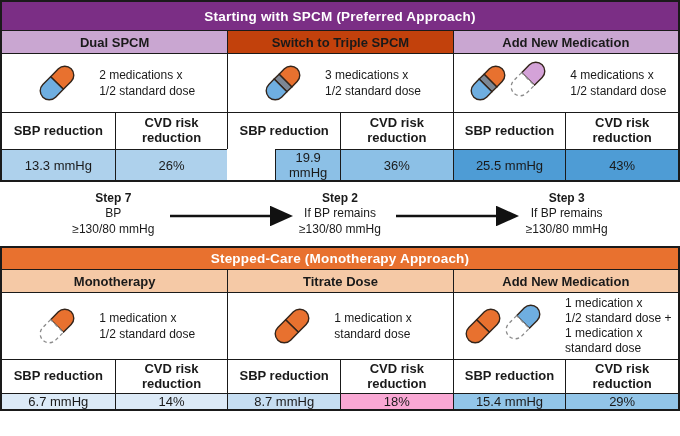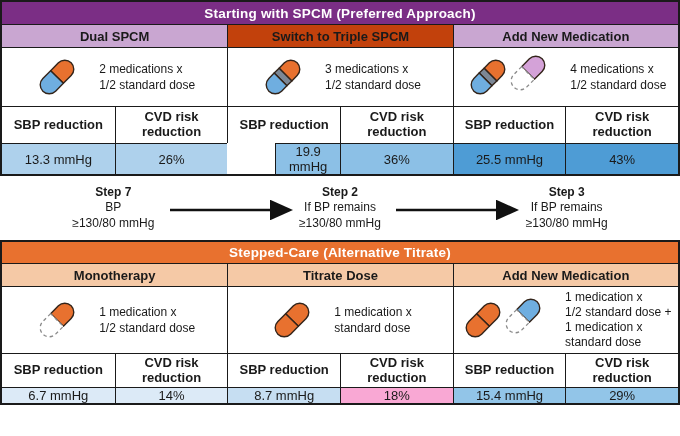--- a/index.html
+++ b/index.html
@@ -2,21 +2,21 @@
 <html><head>
 <meta charset="utf-8">
 <style>
   * { box-sizing: border-box; }
   body { margin: 0; background: #ffffff; font-family: "Liberation Sans", sans-serif; color: #1a1a1a; }
   .figure { width: 680px; height: 436px; display: flex; flex-direction: column; }
 
   .table { border: 2px solid #1a1a1a; display: flex; flex-direction: column; }
   .sec-title { display: flex; align-items: center; justify-content: center;
                font-weight: bold; font-size: 13.5px; color: #fff; letter-spacing: .2px; }
-  .top-table .sec-title { height: 22px; }
+  .top-table .sec-title { height: 28px; }
   .bottom-table .sec-title { height: 21px; }
 
   .row { display: grid; }
   .cols3 { grid-template-columns: repeat(3, 1fr); }
   .cols6 { grid-template-columns: repeat(6, 1fr); }
   .cell { border-top: 1.5px solid #1a1a1a; border-left: 1.5px solid #1a1a1a;
           display: flex; align-items: center; justify-content: center; text-align: center; }
   .cell:first-child, .cols3 .cell:nth-child(3n+1), .cols6 .cell:nth-child(6n+1) { border-left: none; }
 
   .hdr-row { height: 23px; font-weight: bold; font-size: 13px; }
@@ -144,21 +144,21 @@
       <span>≥130/80 mmHg</span>
     </div>
     <div class="step">
       <span class="step-title">Step 3</span>
       <span>If BP remains</span>
       <span>≥130/80 mmHg</span>
     </div>
   </div>
 
   <div class="table bottom-table">
-    <div class="sec-title" style="background-color: rgb(232, 113, 47);">Stepped-Care (Alternative Titrate)</div>
+    <div class="sec-title" style="background-color: rgb(232, 113, 47);">Stepped-Care (Monotherapy Approach)</div>
 
     <div class="row cols3 hdr-row">
       <div class="cell" style="background-color: rgb(245, 201, 166);">Monotherapy</div>
       <div class="cell" style="background-color: rgb(245, 201, 166);">Titrate Dose</div>
       <div class="cell" style="background-color: rgb(245, 201, 166);">Add New Medication</div>
     </div>
 
     <div class="row cols3 pill-row">
       <div class="cell pill-cell">
         <span class="pills">

